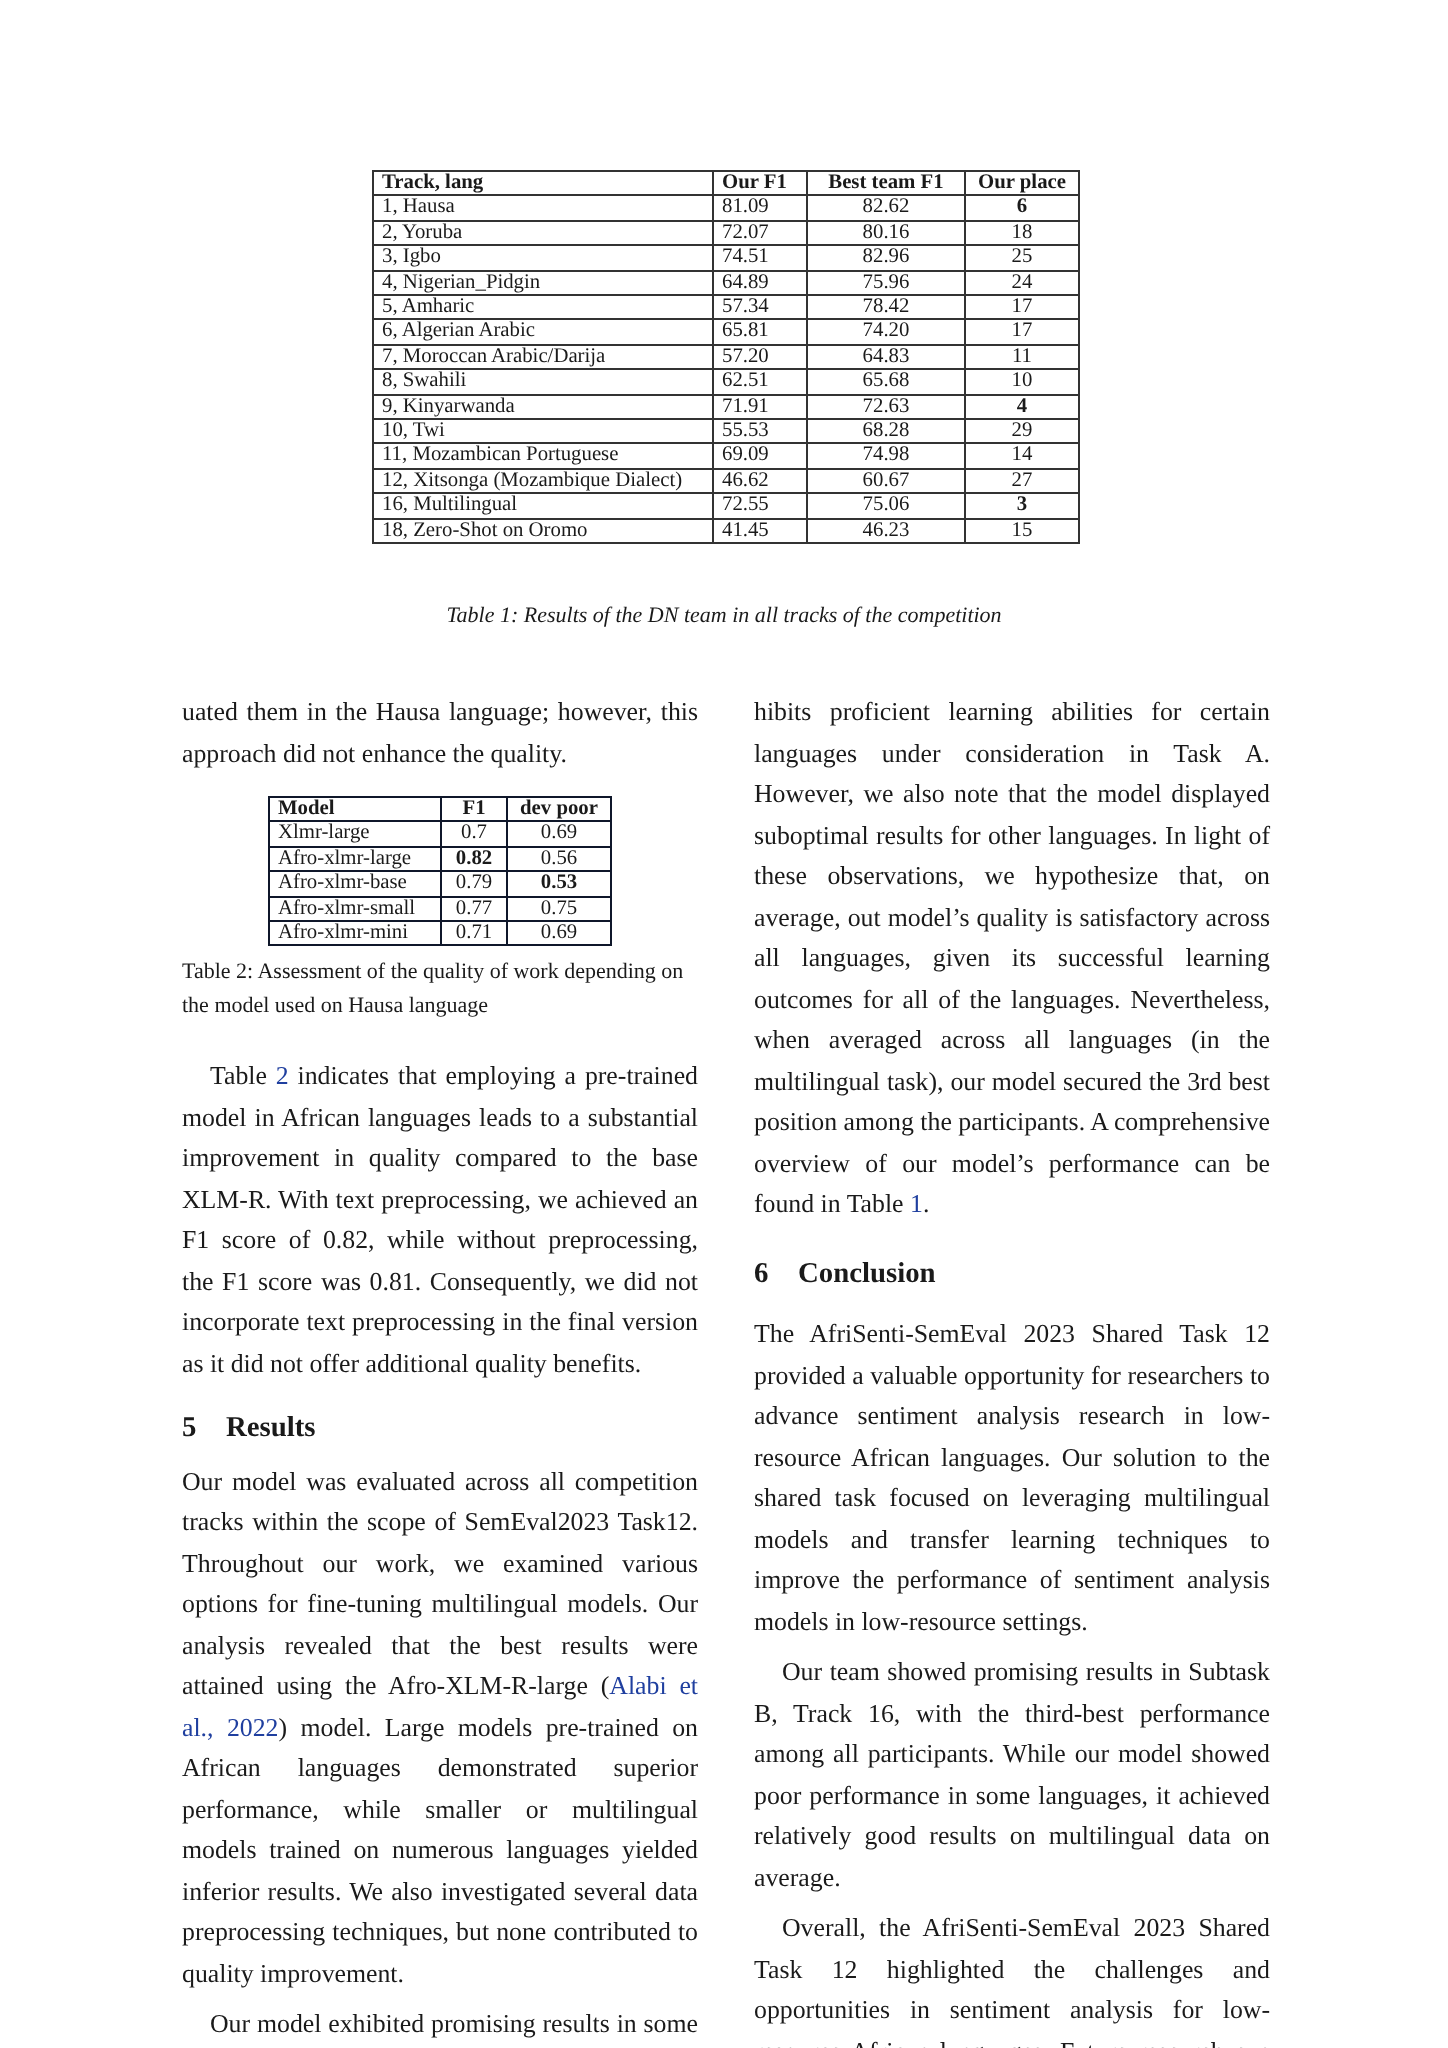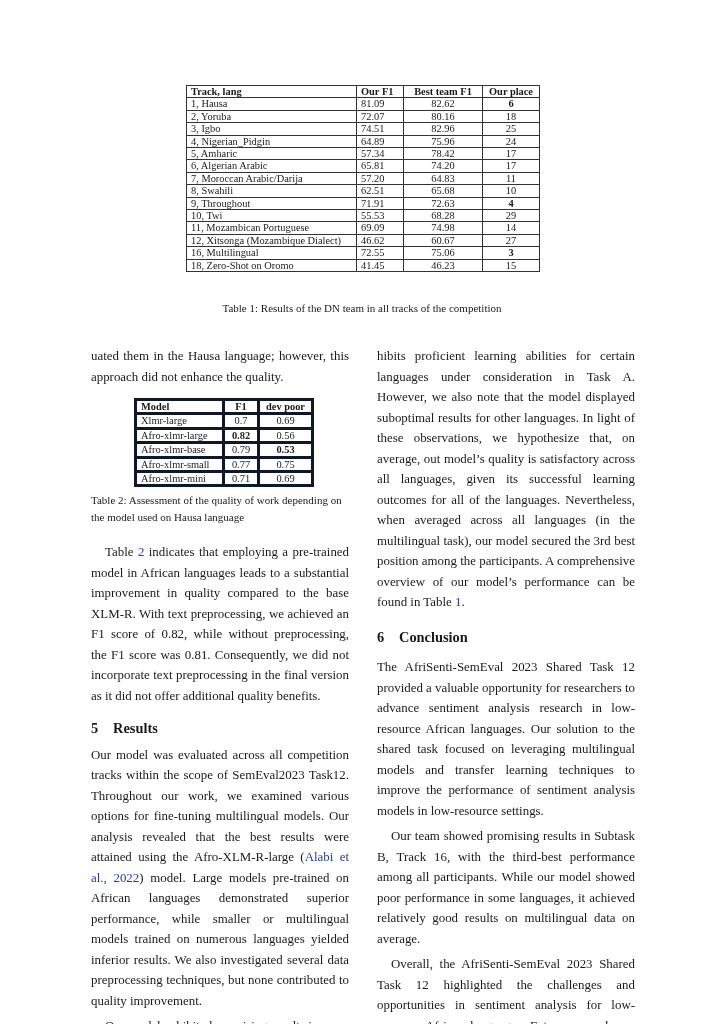--- a/index.html
+++ b/index.html
@@ -17,36 +17,37 @@
   #t1 th { font-weight: bold; }
   #t1 td.c-name { text-align: left; width: 161px; margin-top: 16px; }
   #t1 th.c-name { text-align: left; }
   #t1 td.c-f1, #t1 th.c-f1 { text-align: left; width: 38px; }
   #t1 td.c-best, #t1 th.c-best { text-align: center; width: 70px; }
   #t1 td.c-place, #t1 th.c-place { text-align: center; width: 48px; }
   #t1 tr:first-child th { border-top: 1px solid #333; }
   #cap1 {
     position: absolute; left: 0; width: 724px; top: 302px; text-align: center;
     font-size: 11px;
+    font-style: italic;
   }
   
   .col {
     position: absolute; top: 341px; width: 268px;
     font-size: 12.9px; line-height: 20.5px; text-align: justify;
   }
   #left { left: 86px; }
   #right { left: 372px; }
   .col p { margin: 5px; }
   .indent { text-indent: 14px; }
   
   #t2 {
     border-collapse: collapse; font-size: 10.4px; line-height: 11.4px;
     margin: 11px 0 0 48px;
   }
-  #t2 th, #t2 td { border: 3px solid #0f172a; padding: 0 4px; }
+  #t2 th, #t2 td { border: 1px solid #0f172a; padding: 0 4px; }
   #t2 th.m, #t2 td.m { text-align: left; width: 77px; }
   #t2 th.f, #t2 td.f { text-align: center; width: 24px; }
   #t2 th.d, #t2 td.d { text-align: center; width: 43px; }
   .cap2 { font-size: 11px; line-height: 17px; text-align: left; margin-top: 11px; }
   .heading {
     font-weight: bold; font-size: 14.4px; margin: 0;
   }
   .heading .num { display: inline-block; width: 22px; }
   .b { font-weight: bold; }
 </style>
@@ -105,21 +106,21 @@
         <td class="c-best">64.83</td>
         <td class="c-place">11</td>
       </tr>
       <tr>
         <td class="c-name">8, Swahili</td>
         <td class="c-f1">62.51</td>
         <td class="c-best">65.68</td>
         <td class="c-place">10</td>
       </tr>
       <tr>
-        <td class="c-name">9, Throughout</td>
+        <td class="c-name">9, Kinyarwanda</td>
         <td class="c-f1">71.91</td>
         <td class="c-best">72.63</td>
         <td class="c-place b">4</td>
       </tr>
       <tr>
         <td class="c-name">10, Twi</td>
         <td class="c-f1">55.53</td>
         <td class="c-best">68.28</td>
         <td class="c-place">29</td>
       </tr>

